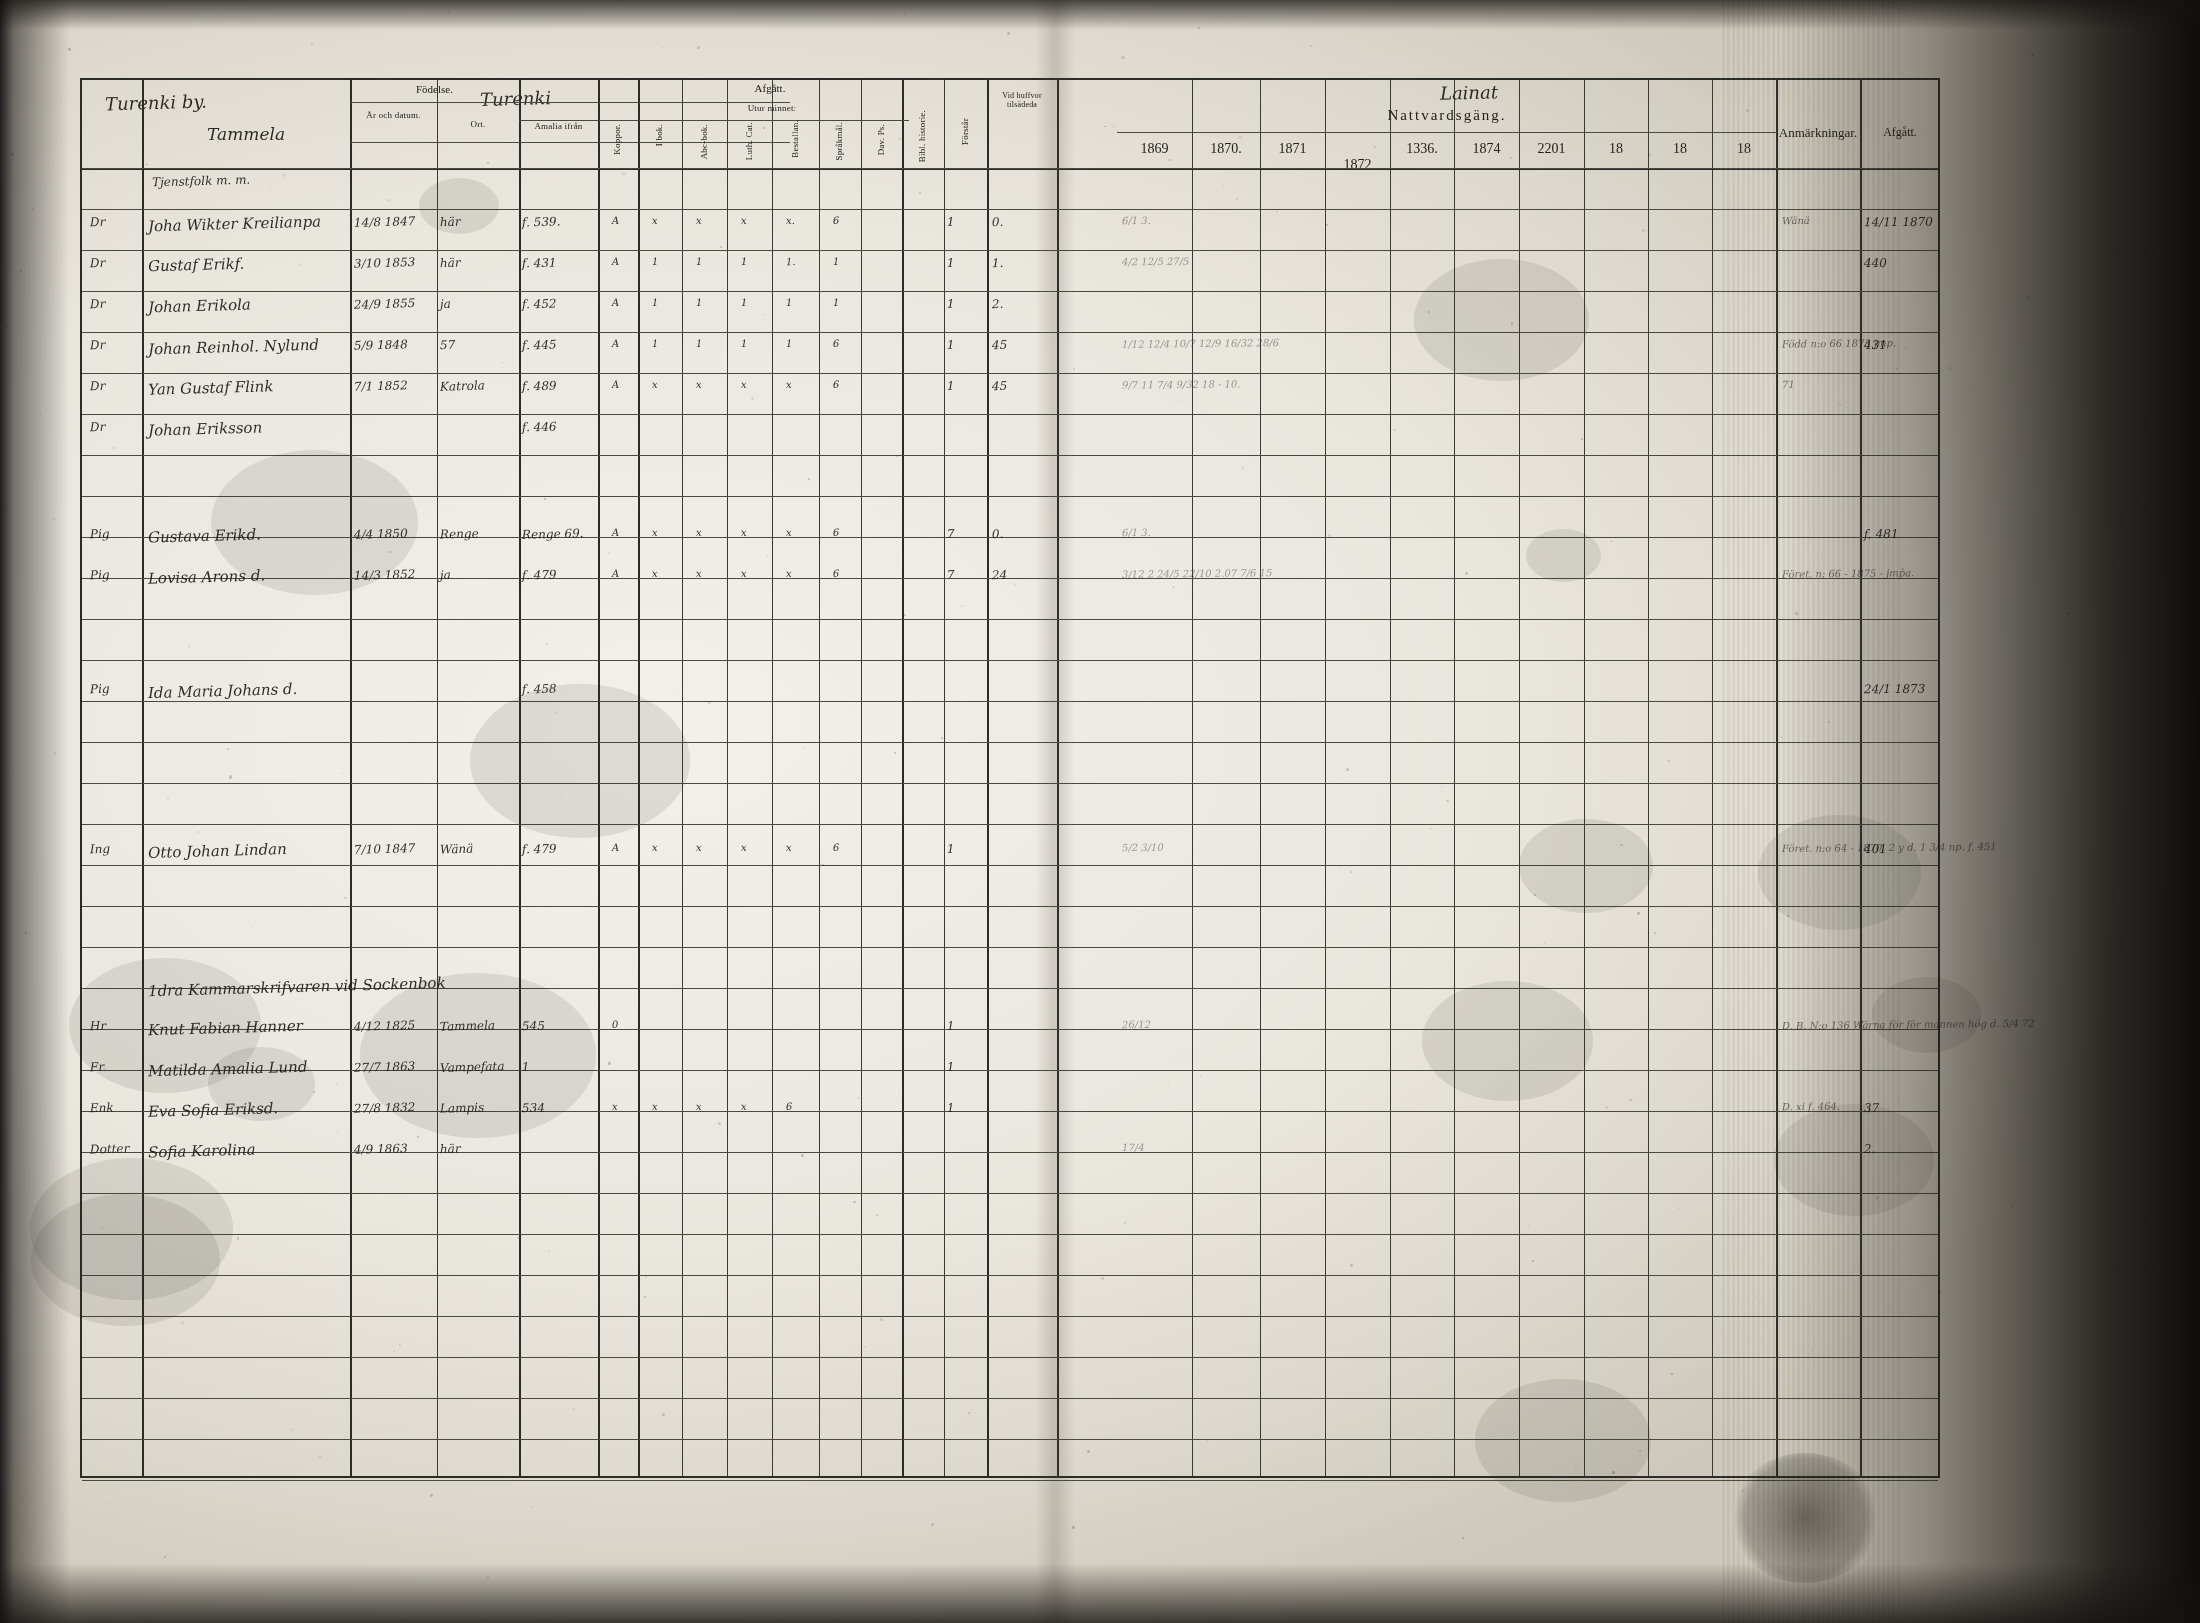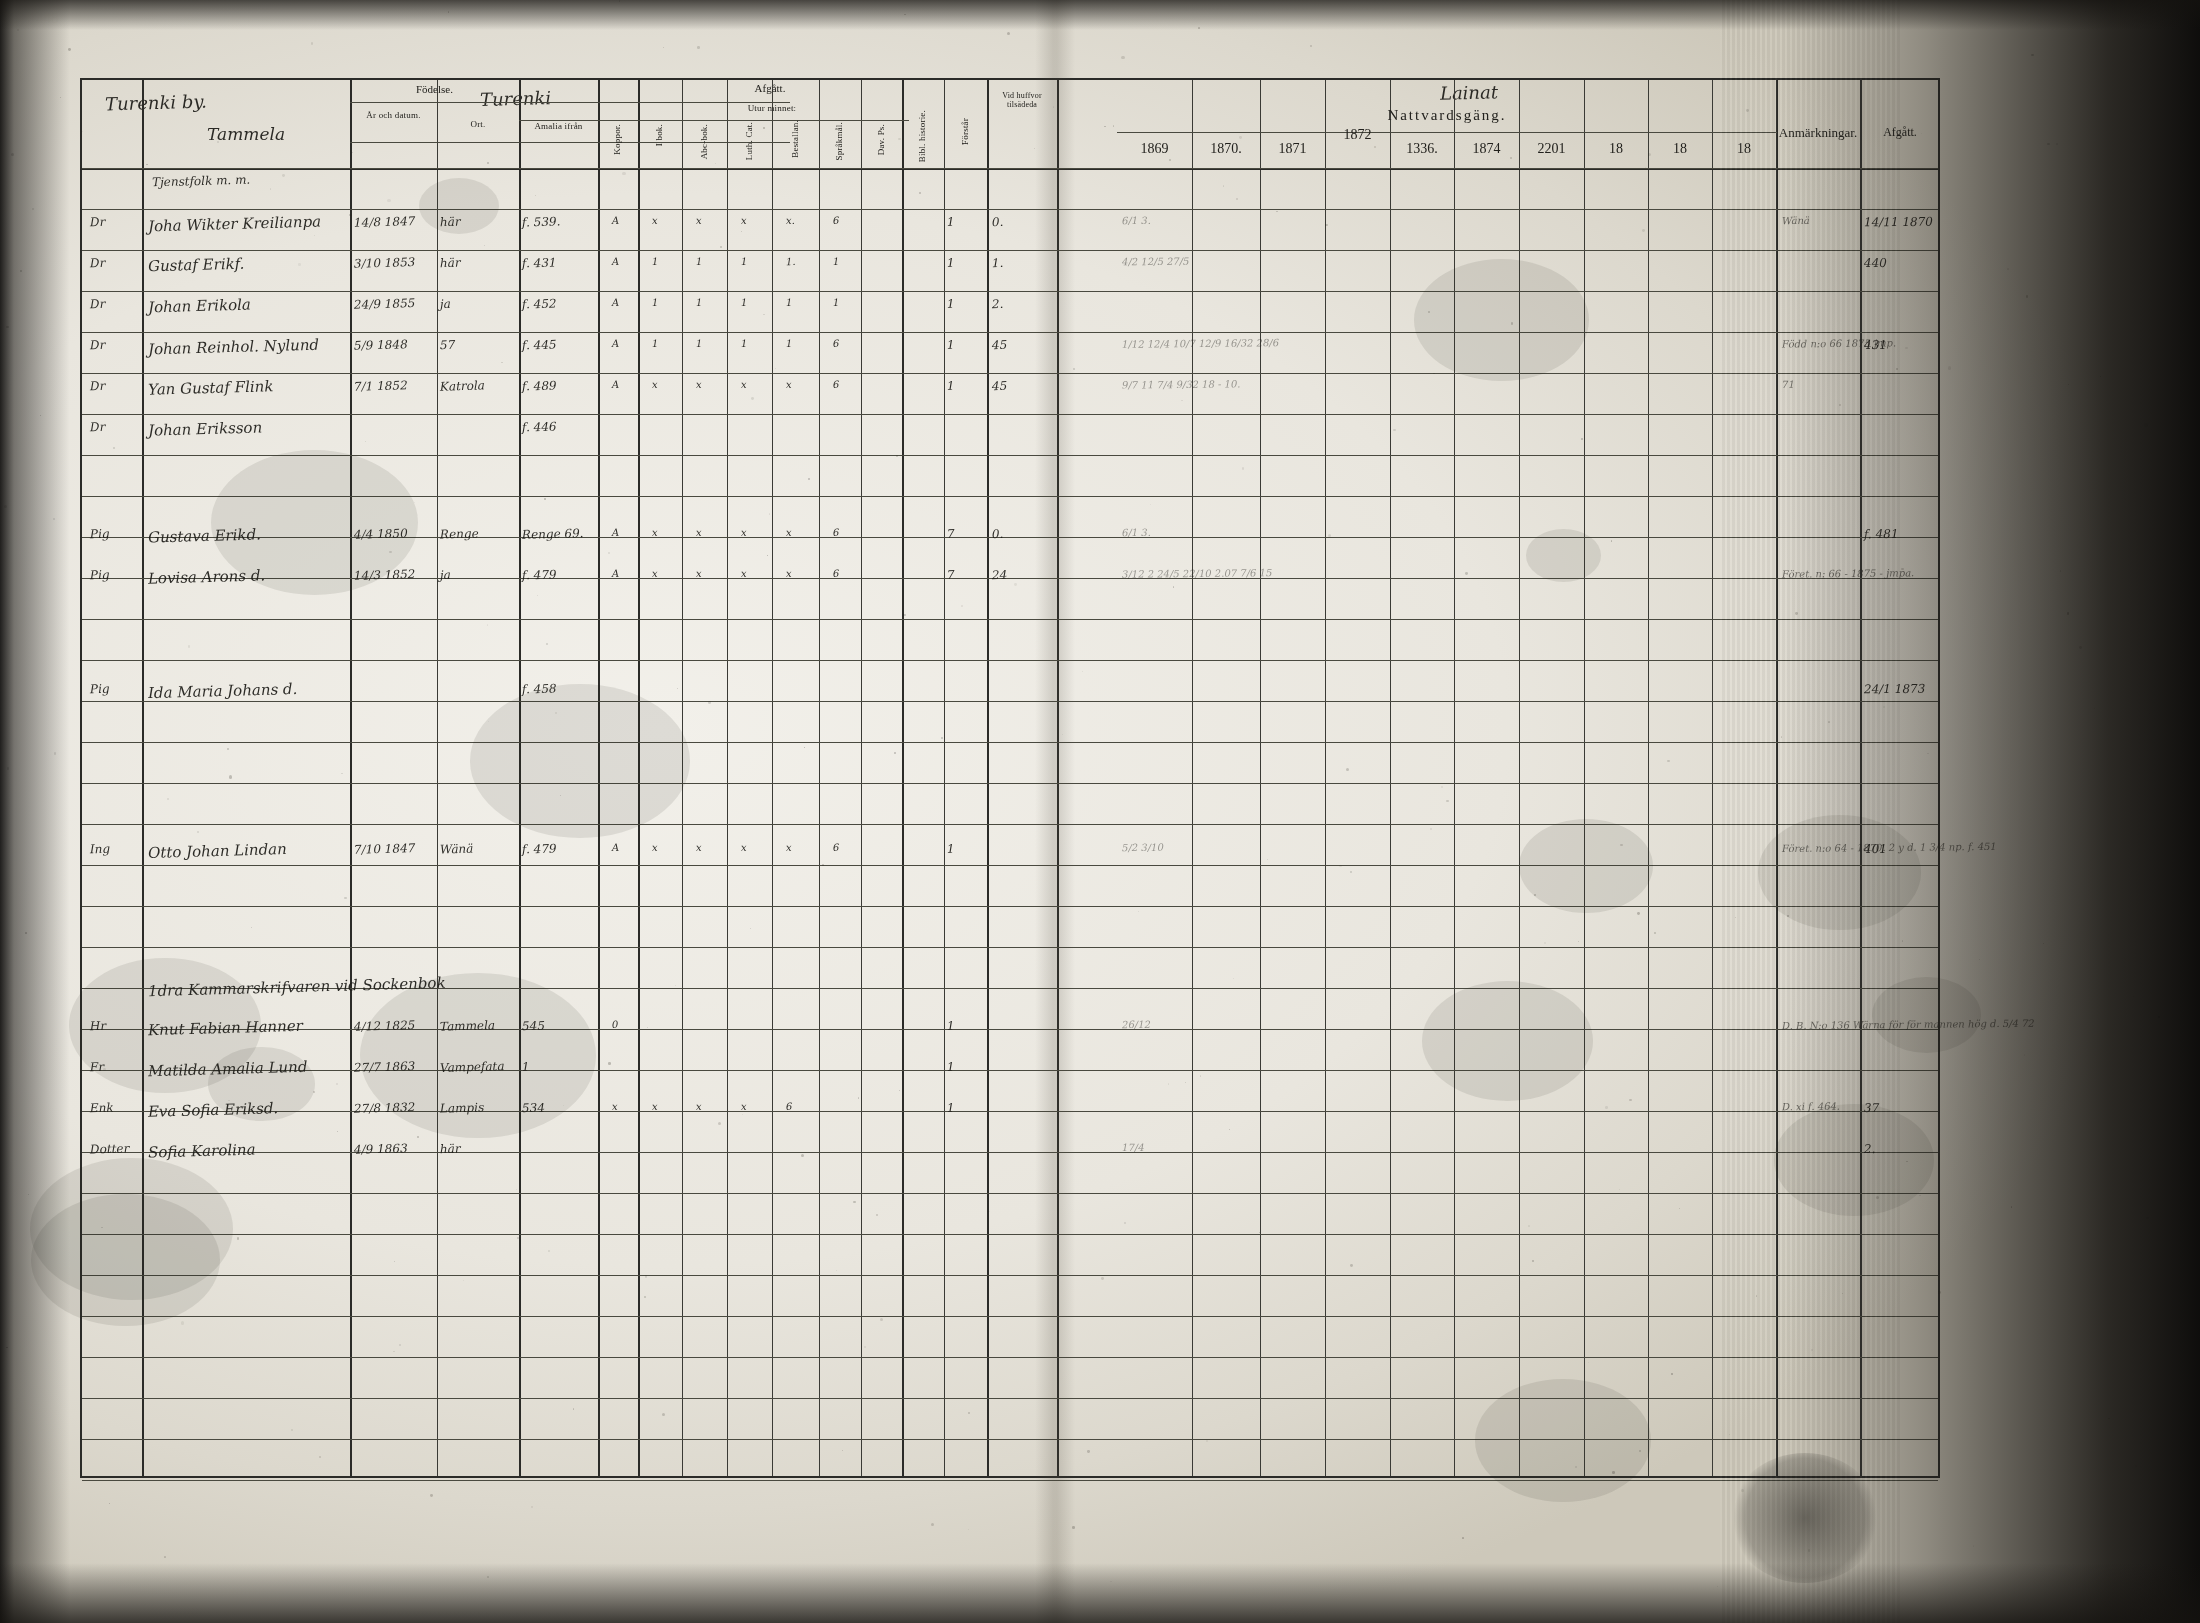--- a/index.html
+++ b/index.html
@@ -180,21 +180,21 @@
     </div>
     <div class="hdr xs" style="left:862px;width:43px;top:38px;">
       <span class="vert">Förstår</span>
     </div>
     <div class="hdr xs" style="left:905px;width:70px;top:12px;line-height:1.1;font-size:8px;">Vid huffvor tilsädeda</div>
 
     <div class="hdr lg" style="left:1035px;width:660px;top:28px;">Nattvardsgäng.</div>
     <div class="hdr md" style="left:1035px;width:75px;top:62px;">1869</div>
     <div class="hdr md" style="left:1110px;width:68px;top:62px;">1870.</div>
     <div class="hdr md" style="left:1178px;width:65px;top:62px;">1871</div>
-    <div class="hdr md" style="left:1243px;width:65px;top:48px;">1872</div>
+    <div class="hdr md" style="left:1243px;width:65px;top:78px;">1872</div>
     <div class="hdr md" style="left:1308px;width:64px;top:62px;">1336.</div>
     <div class="hdr md" style="left:1372px;width:65px;top:62px;">1874</div>
     <div class="hdr md" style="left:1437px;width:65px;top:62px;">2201</div>
     <div class="hdr md" style="left:1502px;width:64px;top:62px;">18</div>
     <div class="hdr md" style="left:1566px;width:64px;top:62px;">18</div>
     <div class="hdr md" style="left:1630px;width:64px;top:62px;">18</div>
 
     <div class="hdr sm" style="left:1694px;width:84px;top:46px;font-size:13px;">Anmärkningar.</div>
     <div class="hdr sm" style="left:1778px;width:80px;top:46px;font-size:12px;">Afgått.</div>
   <div class="h" style="top: 88px;"></div>

